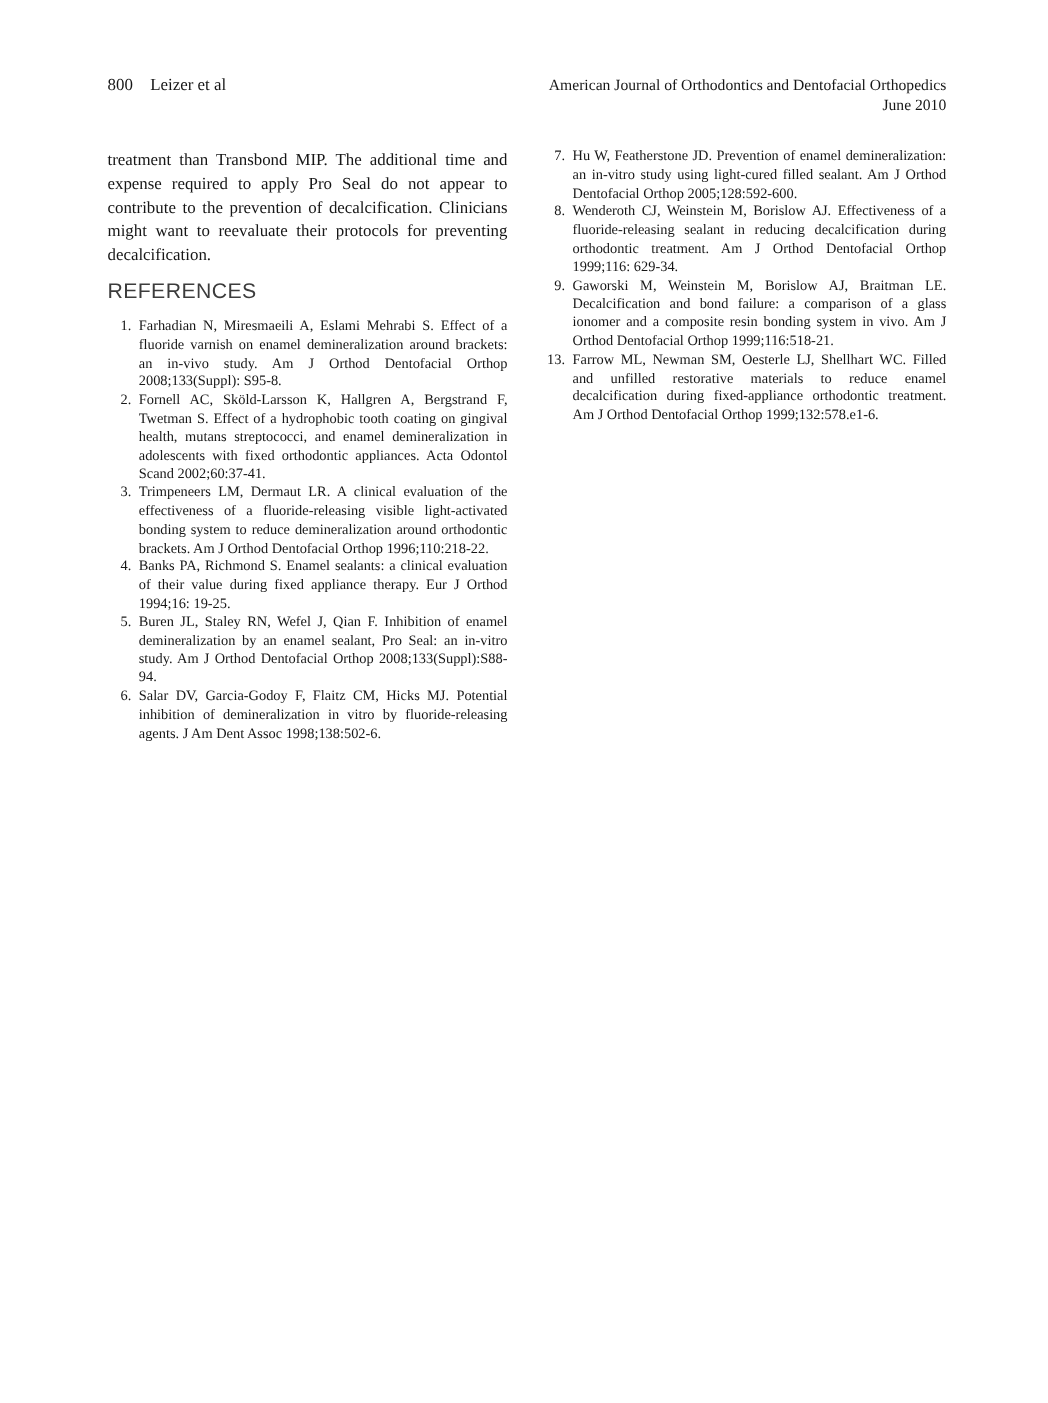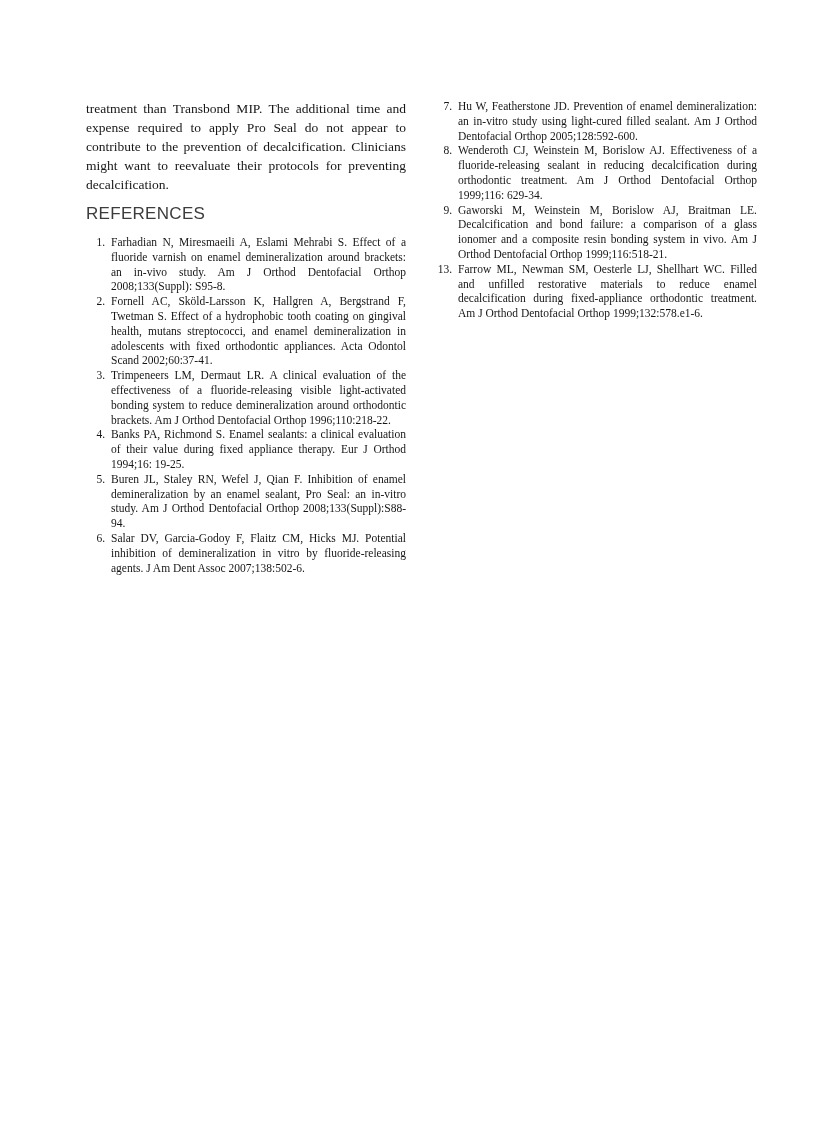--- a/index.html
+++ b/index.html
@@ -38,21 +38,21 @@
     margin-right: 14px;
   }
   .header-right {
     text-align: right;
     font-size: 12.5px;
     line-height: 16px;
   }
   
   .columns {
     display: flex;
-    margin-top: 39px;
+    margin-top: 26px;
   }
   .col-left {
     width: 320px;
     margin-right: 27px;
     flex-shrink: 0;
   }
   .col-right {
     width: 324px;
     flex-shrink: 0;
   }
@@ -90,20 +90,29 @@
     text-align: justify;
     text-justify: inter-word;
   }
 </style>
 </head>
 <body>
 
 <div class="page">
   <div class="content">
 
+    <div class="running-header">
+      <div class="header-left">
+        <span class="pagenum">800</span><span>Leizer et al</span>
+      </div>
+      <div class="header-right">
+        <div>American Journal of Orthodontics and Dentofacial Orthopedics</div>
+        <div>June 2010</div>
+      </div>
+    </div>
 
     <div class="columns">
       <div class="col-left">
         <p class="closing-paragraph">treatment than Transbond MIP. The additional time and expense required to apply Pro Seal do not appear to contribute to the prevention of decalcification. Clinicians might want to reevaluate their protocols for preventing decalcification.</p>
         <div class="ref-heading">REFERENCES</div>
         <div class="ref-list">
             <div class="ref-item">
               <span class="ref-num">1.</span>
               <span class="ref-text">Farhadian N, Miresmaeili A, Eslami Mehrabi S. Effect of a fluoride varnish on enamel demineralization around brackets: an in-vivo study. Am J Orthod Dentofacial Orthop 2008;133(Suppl): S95-8.</span>
             </div>
@@ -118,21 +127,21 @@
             <div class="ref-item">
               <span class="ref-num">4.</span>
               <span class="ref-text">Banks PA, Richmond S. Enamel sealants: a clinical evaluation of their value during fixed appliance therapy. Eur J Orthod 1994;16: 19-25.</span>
             </div>
             <div class="ref-item">
               <span class="ref-num">5.</span>
               <span class="ref-text">Buren JL, Staley RN, Wefel J, Qian F. Inhibition of enamel demineralization by an enamel sealant, Pro Seal: an in-vitro study. Am J Orthod Dentofacial Orthop 2008;133(Suppl):S88-94.</span>
             </div>
             <div class="ref-item">
               <span class="ref-num">6.</span>
-              <span class="ref-text">Salar DV, Garcia-Godoy F, Flaitz CM, Hicks MJ. Potential inhibition of demineralization in vitro by fluoride-releasing agents. J Am Dent Assoc 2007;138:502-6.</span>
+              <span class="ref-text">Salar DV, Garcia-Godoy F, Flaitz CM, Hicks MJ. Potential inhibition of demineralization in vitro by fluoride-releasing agents. J Am Dent Assoc 1998;138:502-6.</span>
             </div>
           </div>
       </div>
       <div class="col-right">
         <div class="ref-list">
             <div class="ref-item">
               <span class="ref-num">7.</span>
               <span class="ref-text">Hu W, Featherstone JD. Prevention of enamel demineralization: an in-vitro study using light-cured filled sealant. Am J Orthod Dentofacial Orthop 2005;128:592-600.</span>
             </div>
             <div class="ref-item">

